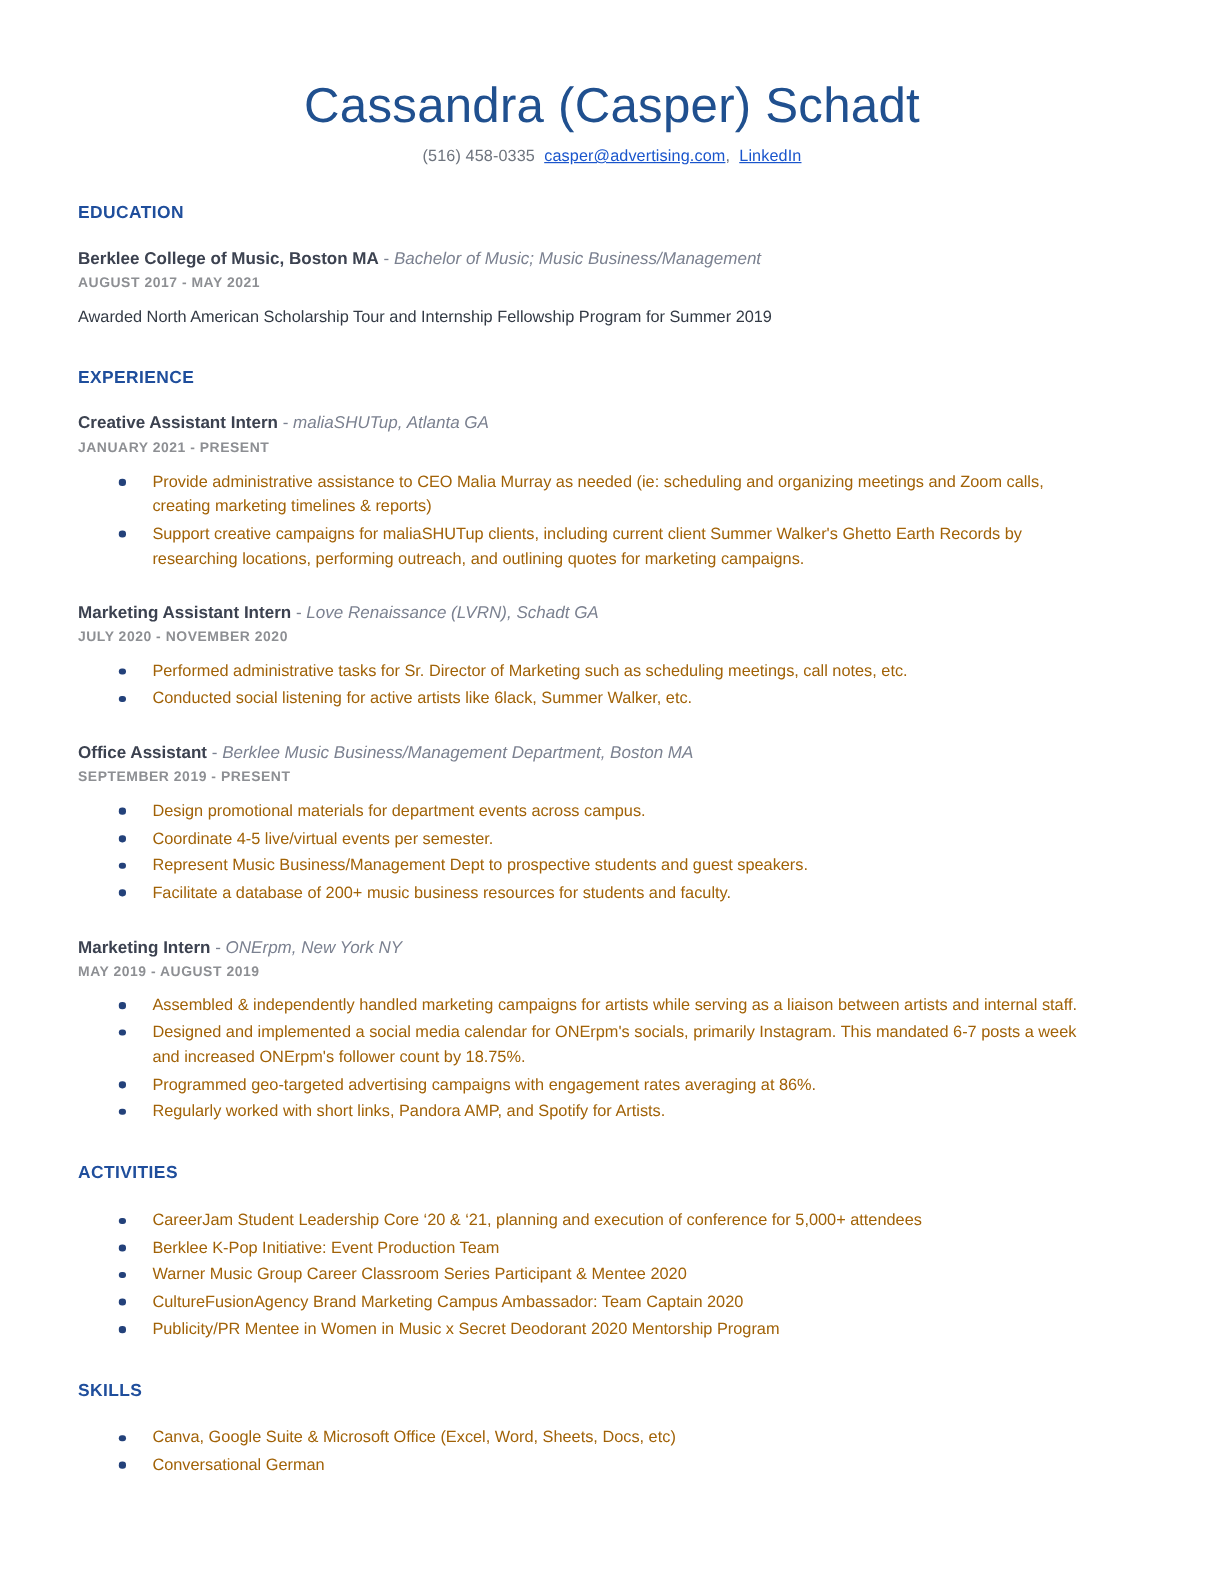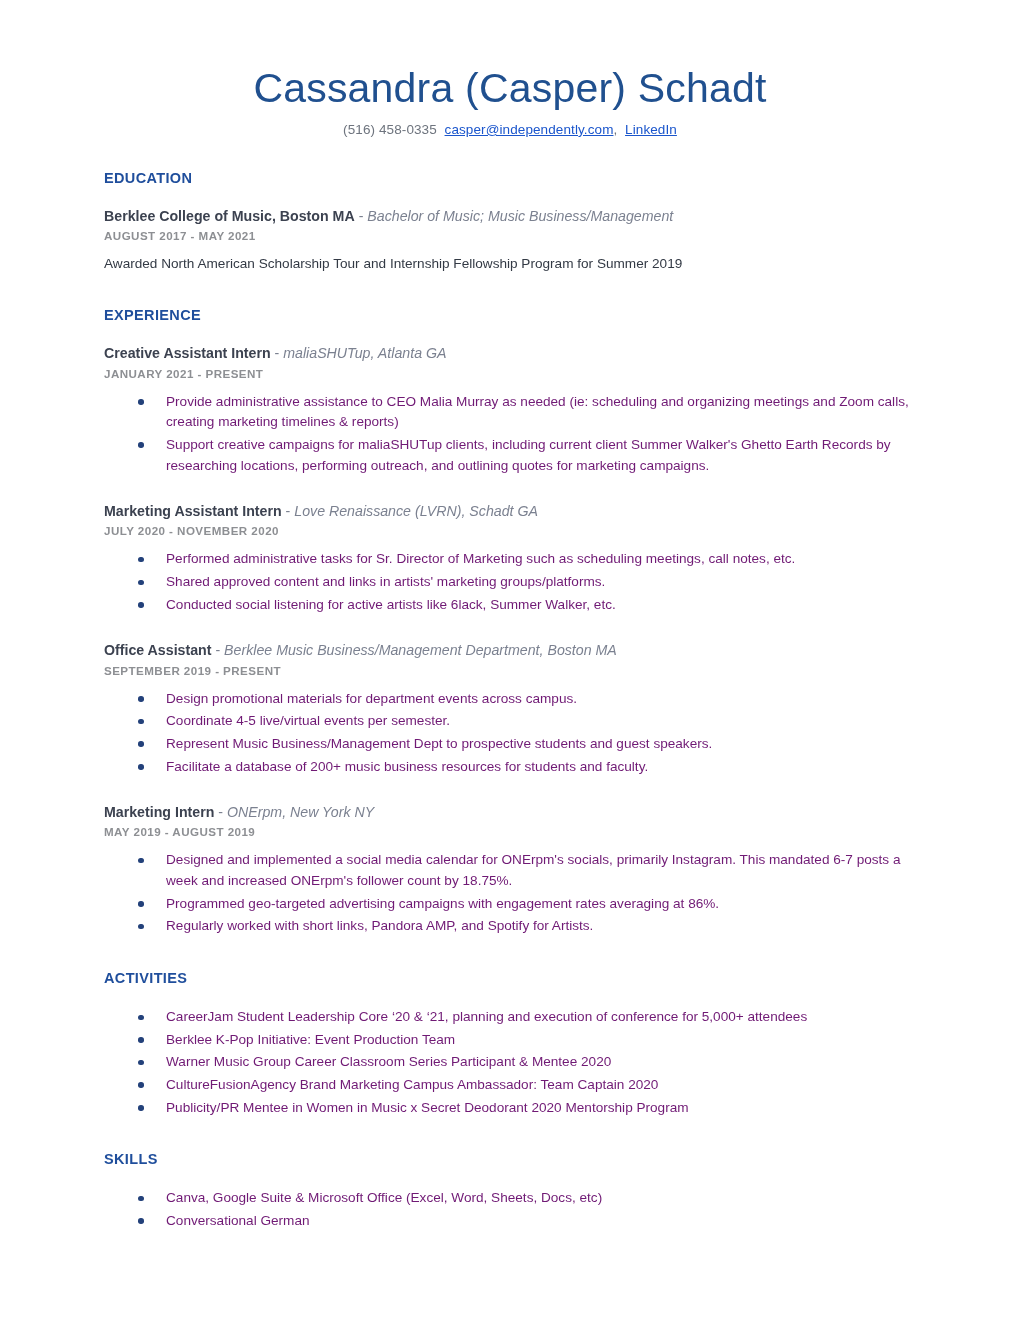--- a/index.html
+++ b/index.html
@@ -46,21 +46,21 @@
   .contact-line a {
     color: #1a55cc;
     text-decoration: underline;
   }
   .contact-sep {
     color: #6e747e;
   }
 
   
   .content {
-    padding: 0 104px 0 104px;
+    padding: 0 104px 0 65px;
   }
 
   
   .section {
     margin-top: 33px;
   }
   .section-title {
     font-size: 14.5px;
     font-weight: bold;
     color: #1f4e9c;
@@ -111,21 +111,21 @@
   ul.bullets {
     list-style: none;
     margin: 0;
     padding: 0;
   }
   ul.bullets li {
     position: relative;
     padding-left: 62px;
     font-size: 13.6px;
     line-height: 1.52;
-    color: #701a75;
+    color: #a16207;
     margin-bottom: 2px;
   }
   ul.bullets li::before {
     content: "";
     position: absolute;
     left: 34px;
     top: 7.5px;
     width: 5.5px;
     height: 5.5px;
     border-radius: 50%;
@@ -140,21 +140,21 @@
 </style>
 </head>
 <body>
 
 <div class="page">
 
   <div class="header">
     <h1 class="full-name">Cassandra (Casper) Schadt</h1>
     <div class="contact-line">
       <span>(516) 458-0335</span>
-      <span>&nbsp;</span><a href="#">casper@independently.com</a><span class="contact-sep">,</span>
+      <span>&nbsp;</span><a href="#">casper@advertising.com</a><span class="contact-sep">,</span>
       <span>&nbsp;</span><a href="#">LinkedIn</a>
     </div>
   </div>
 
   <div class="content">
 
     <div class="section">
       <div class="section-title">EDUCATION</div>
 
       <div class="entry">
@@ -180,21 +180,20 @@
         </ul>
       </div>
 
       <div class="entry">
         <div class="entry-head">
           <span class="entry-role">Marketing Assistant Intern</span><span class="entry-dash"> - </span><span class="entry-org">Love Renaissance (LVRN), Schadt GA</span>
         </div>
         <div class="entry-dates">JULY 2020 - NOVEMBER 2020</div>
         <ul class="bullets">
           <li>Performed administrative tasks for Sr. Director of Marketing such as scheduling meetings, call notes, etc.</li>
-          <li>Shared approved content and links in artists' marketing groups/platforms.</li>
           <li>Conducted social listening for active artists like 6lack, Summer Walker, etc.</li>
         </ul>
       </div>
 
       <div class="entry">
         <div class="entry-head">
           <span class="entry-role">Office Assistant</span><span class="entry-dash"> - </span><span class="entry-org">Berklee Music Business/Management Department, Boston MA</span>
         </div>
         <div class="entry-dates">SEPTEMBER 2019 - PRESENT</div>
         <ul class="bullets">
@@ -204,20 +203,21 @@
           <li>Facilitate a database of 200+ music business resources for students and faculty.</li>
         </ul>
       </div>
 
       <div class="entry">
         <div class="entry-head">
           <span class="entry-role">Marketing Intern</span><span class="entry-dash"> - </span><span class="entry-org">ONErpm, New York NY</span>
         </div>
         <div class="entry-dates">MAY 2019 - AUGUST 2019</div>
         <ul class="bullets">
+          <li>Assembled &amp; independently handled marketing campaigns for artists while serving as a liaison between artists and internal staff.</li>
           <li>Designed and implemented a social media calendar for ONErpm's socials, primarily Instagram. This mandated 6-7 posts a week and increased ONErpm's follower count by 18.75%.</li>
           <li>Programmed geo-targeted advertising campaigns with engagement rates averaging at 86%.</li>
           <li>Regularly worked with short links, Pandora AMP, and Spotify for Artists.</li>
         </ul>
       </div>
     </div>
 
     <div class="section">
       <div class="section-title">ACTIVITIES</div>
       <ul class="bullets section-bullets">

